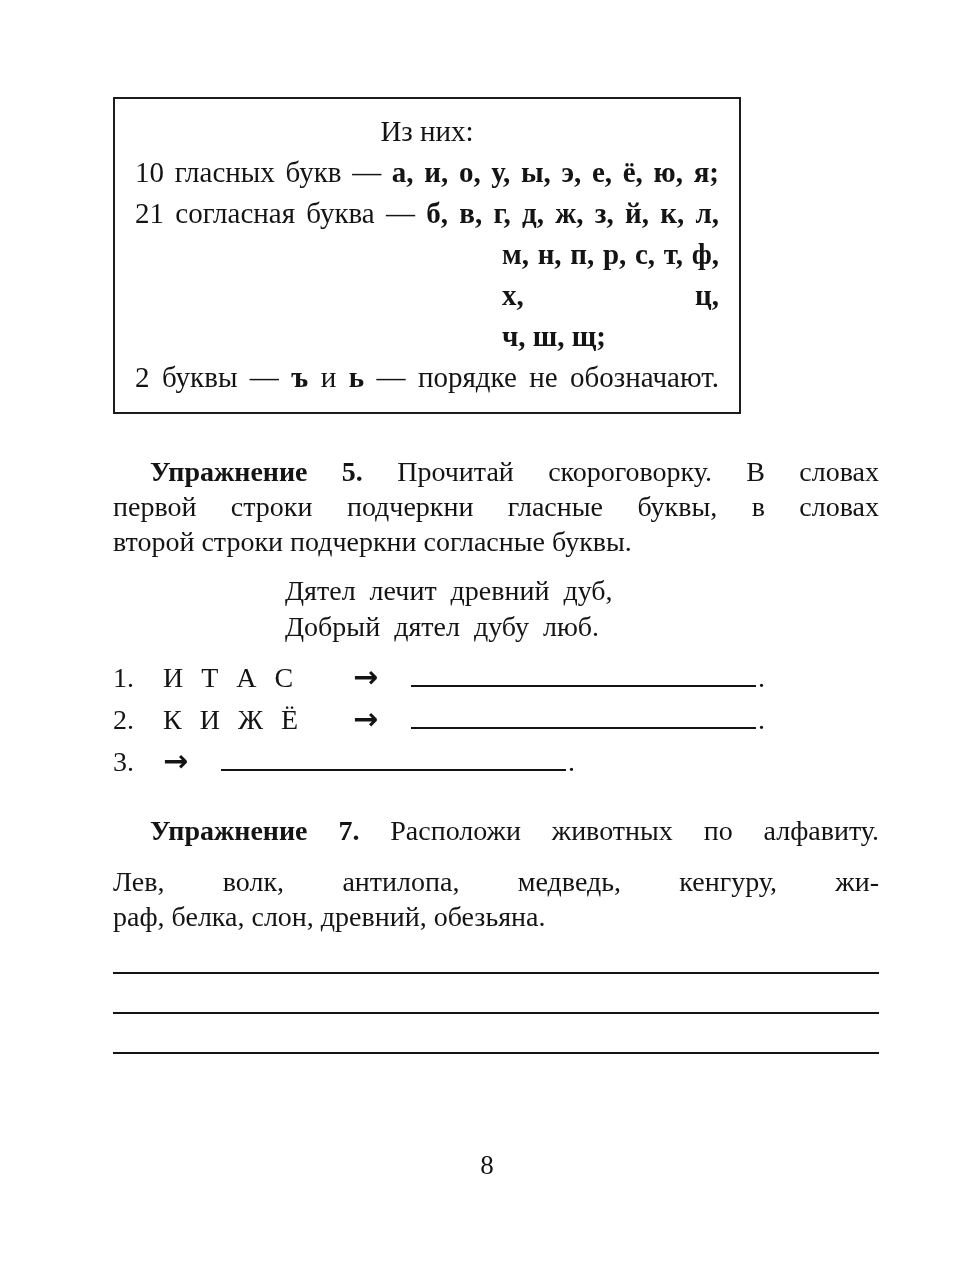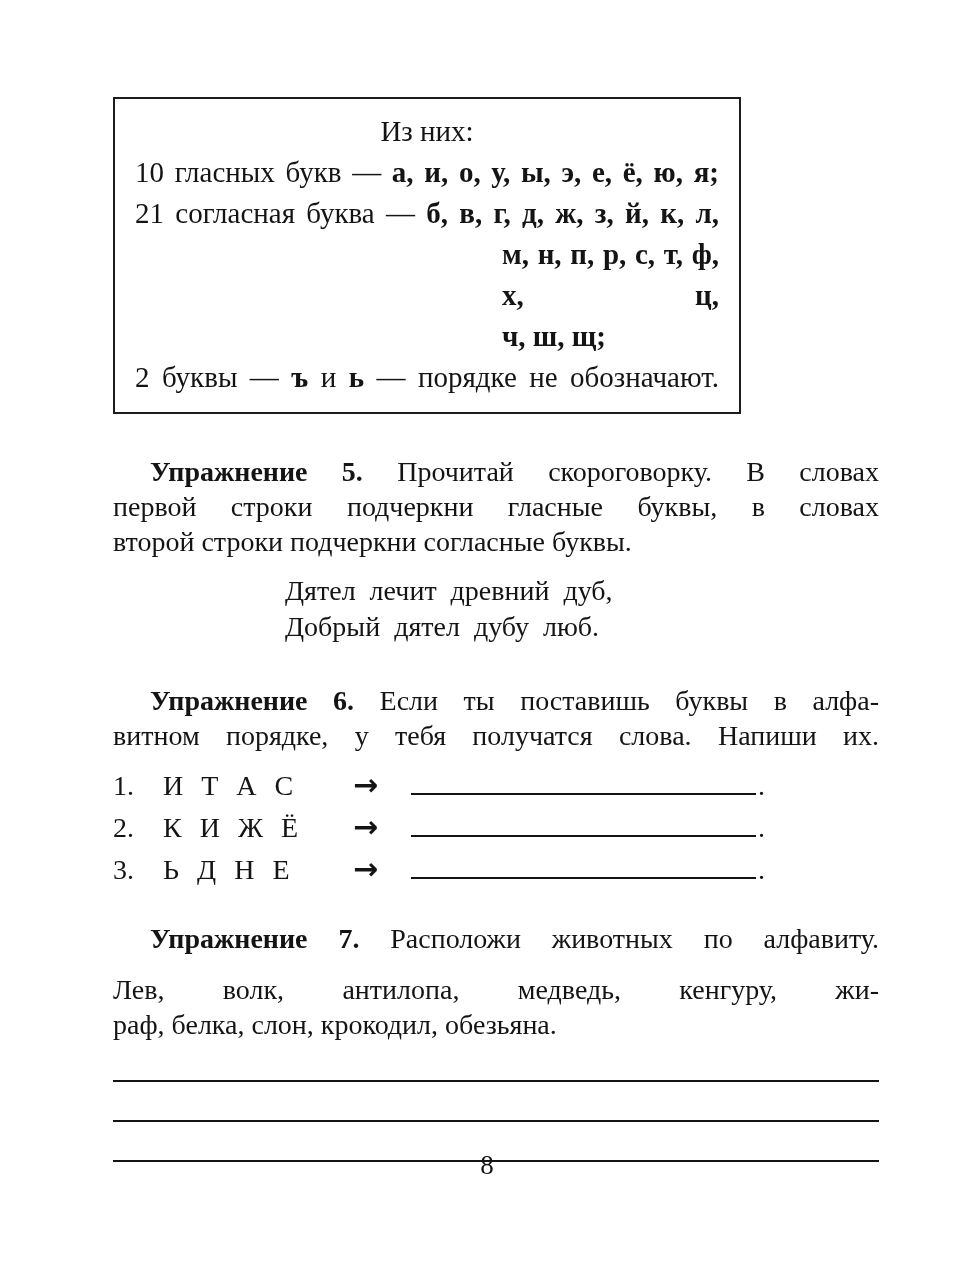--- a/index.html
+++ b/index.html
@@ -100,56 +100,51 @@
       <span class="line justify-last first-line"><b class="exlabel">Упражнение 5.</b> <span>Прочитай скороговорку. В словах</span></span>
       <span class="line justify-last">первой строки подчеркни гласные буквы, в словах</span>
       <span class="line">второй строки подчеркни согласные буквы.</span>
     </div>
 
     <div class="verse">
       <div class="verse-line">Дятел лечит древний дуб,</div>
       <div class="verse-line">Добрый дятел дубу люб.</div>
     </div>
 
-    <div class="para ex6">
-      <span class="line justify-last first-line"><b class="exlabel">Упражнение 6.</b> <span>Если ты поставишь буквы в алфа-</span></span>
-      <span class="line justify-last">витном порядке, у тебя получатся слова. Напиши их.</span>
-    </div>
 
     <div class="ex6-items">
       <div class="ex6-row">
         <span class="num">1.</span>
         <span class="letters">И Т А С</span>
         <span class="arrow">→</span>
         <span class="blank"></span>
         <span class="dot">.</span>
       </div>
       <div class="ex6-row">
         <span class="num">2.</span>
         <span class="letters">К И Ж Ё</span>
         <span class="arrow">→</span>
         <span class="blank"></span>
         <span class="dot">.</span>
       </div>
       <div class="ex6-row">
         <span class="num">3.</span>
-        <span class="letters">Ь Д Н Е</span>
         <span class="arrow">→</span>
         <span class="blank"></span>
         <span class="dot">.</span>
       </div>
     </div>
 
     <div class="para ex7">
       <span class="line justify-last first-line"><b class="exlabel">Упражнение 7.</b> <span>Расположи животных по алфавиту.</span></span>
     </div>
 
     <div class="para animals">
       <span class="line justify-last">Лев, волк, антилопа, медведь, кенгуру, жи-</span>
-      <span class="line">раф, белка, слон, крокодил, обезьяна.</span>
+      <span class="line">раф, белка, слон, древний, обезьяна.</span>
     </div>
 
     <div class="write-lines">
       <div class="write-line"></div>
       <div class="write-line"></div>
       <div class="write-line"></div>
     </div>
 
   </div>
 

